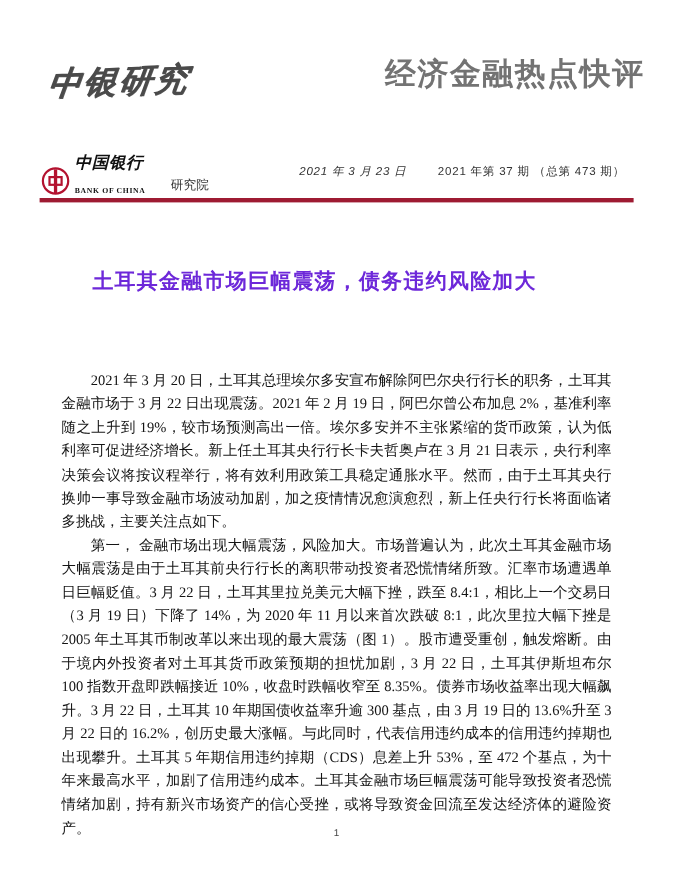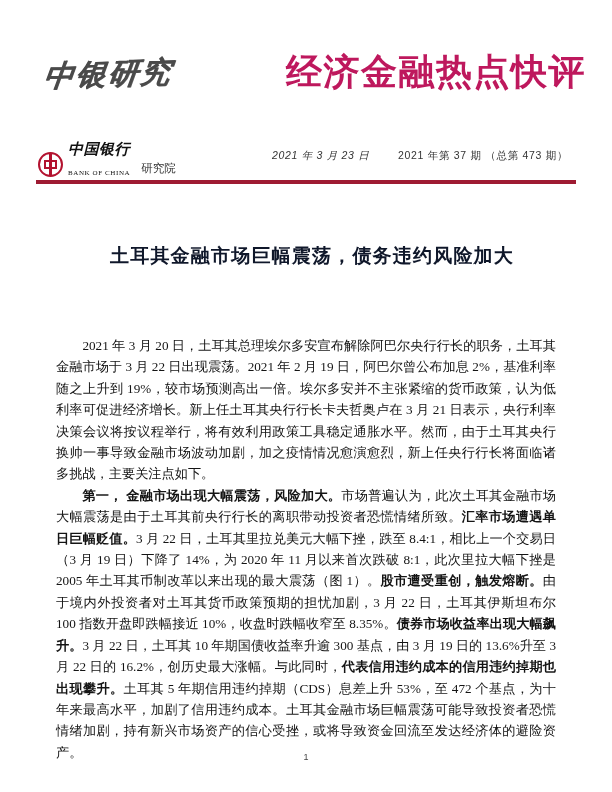--- a/index.html
+++ b/index.html
@@ -47,23 +47,23 @@
     transform: skewX(-9deg) rotate(-2.2deg);
     white-space: nowrap;
     text-shadow: 0.6px 0.4px 0 #5d5d5d;
   }
 
   .masthead-title {
     position: absolute;
     right: 26px;
     top: 0px;
     font-family: "Liberation Sans", "DejaVu Sans", sans-serif;
-    font-size: 36px;
-    font-weight: bold;
-    color: #be185d;
+    font-size: 28px;
+    font-weight: bold;
+    color: #737373;
     letter-spacing: 1.5px;
     white-space: nowrap;
   }
 
   
   .subheader {
     position: absolute;
     left: 0;
     top: 140px;
     width: 592px;
@@ -131,31 +131,31 @@
     font-size: 15px;
     font-weight: bold;
     font-style: italic;
     color: #111111;
     letter-spacing: 0.5px;
     white-space: nowrap;
   }
   .boc-en {
     font-family: "Liberation Serif", "DejaVu Serif", serif;
     font-size: 7px;
-    font-weight: normal;
+    font-weight: bold;
     color: #111111;
     letter-spacing: 0.6px;
     margin-top: 13px;
     white-space: nowrap;
   }
   .institute {
     font-family: "Liberation Sans", "DejaVu Sans", sans-serif;
     font-size: 11.5px;
     color: #333333;
-    margin-left: 6px;
+    margin-left: 18px;
     padding-bottom: 1px;
     white-space: nowrap;
   }
 
   .issue-date {
     position: absolute;
     left: 272px;
     top: 9px;
     font-family: "Liberation Sans", "DejaVu Sans", sans-serif;
     font-size: 10.5px;
@@ -188,23 +188,22 @@
   
   .article-title {
     position: absolute;
     left: 0;
     top: 230px;
     width: 572px;
     text-align: center;
     font-family: "Liberation Sans", "DejaVu Sans", sans-serif;
     font-size: 19px;
     font-weight: bold;
-    color: #0f172a;
+    color: #6d28d9;
     letter-spacing: 1.2px;
-    margin-left: 26px;
   }
 
   .body-text {
     position: absolute;
     left: 56px;
     top: 288px;
     width: 500px;
     font-family: "Liberation Serif", "DejaVu Serif", serif;
     font-size: 13.2px;
     line-height: 21.4px;
@@ -213,21 +212,21 @@
     text-justify: inter-character;
     margin-top: 47px;
   }
 
   .body-text p {
     margin: 0 0 0 0;
     text-indent: 2em;
   }
 
   .body-text b {
-    font-weight: bold;
+    font-weight: normal;
   }
 
   .page-number {
     position: absolute;
     left: 0;
     top: 752px;
     width: 612px;
     text-align: center;
     font-family: "Liberation Sans", "DejaVu Sans", sans-serif;
     font-size: 9px;

